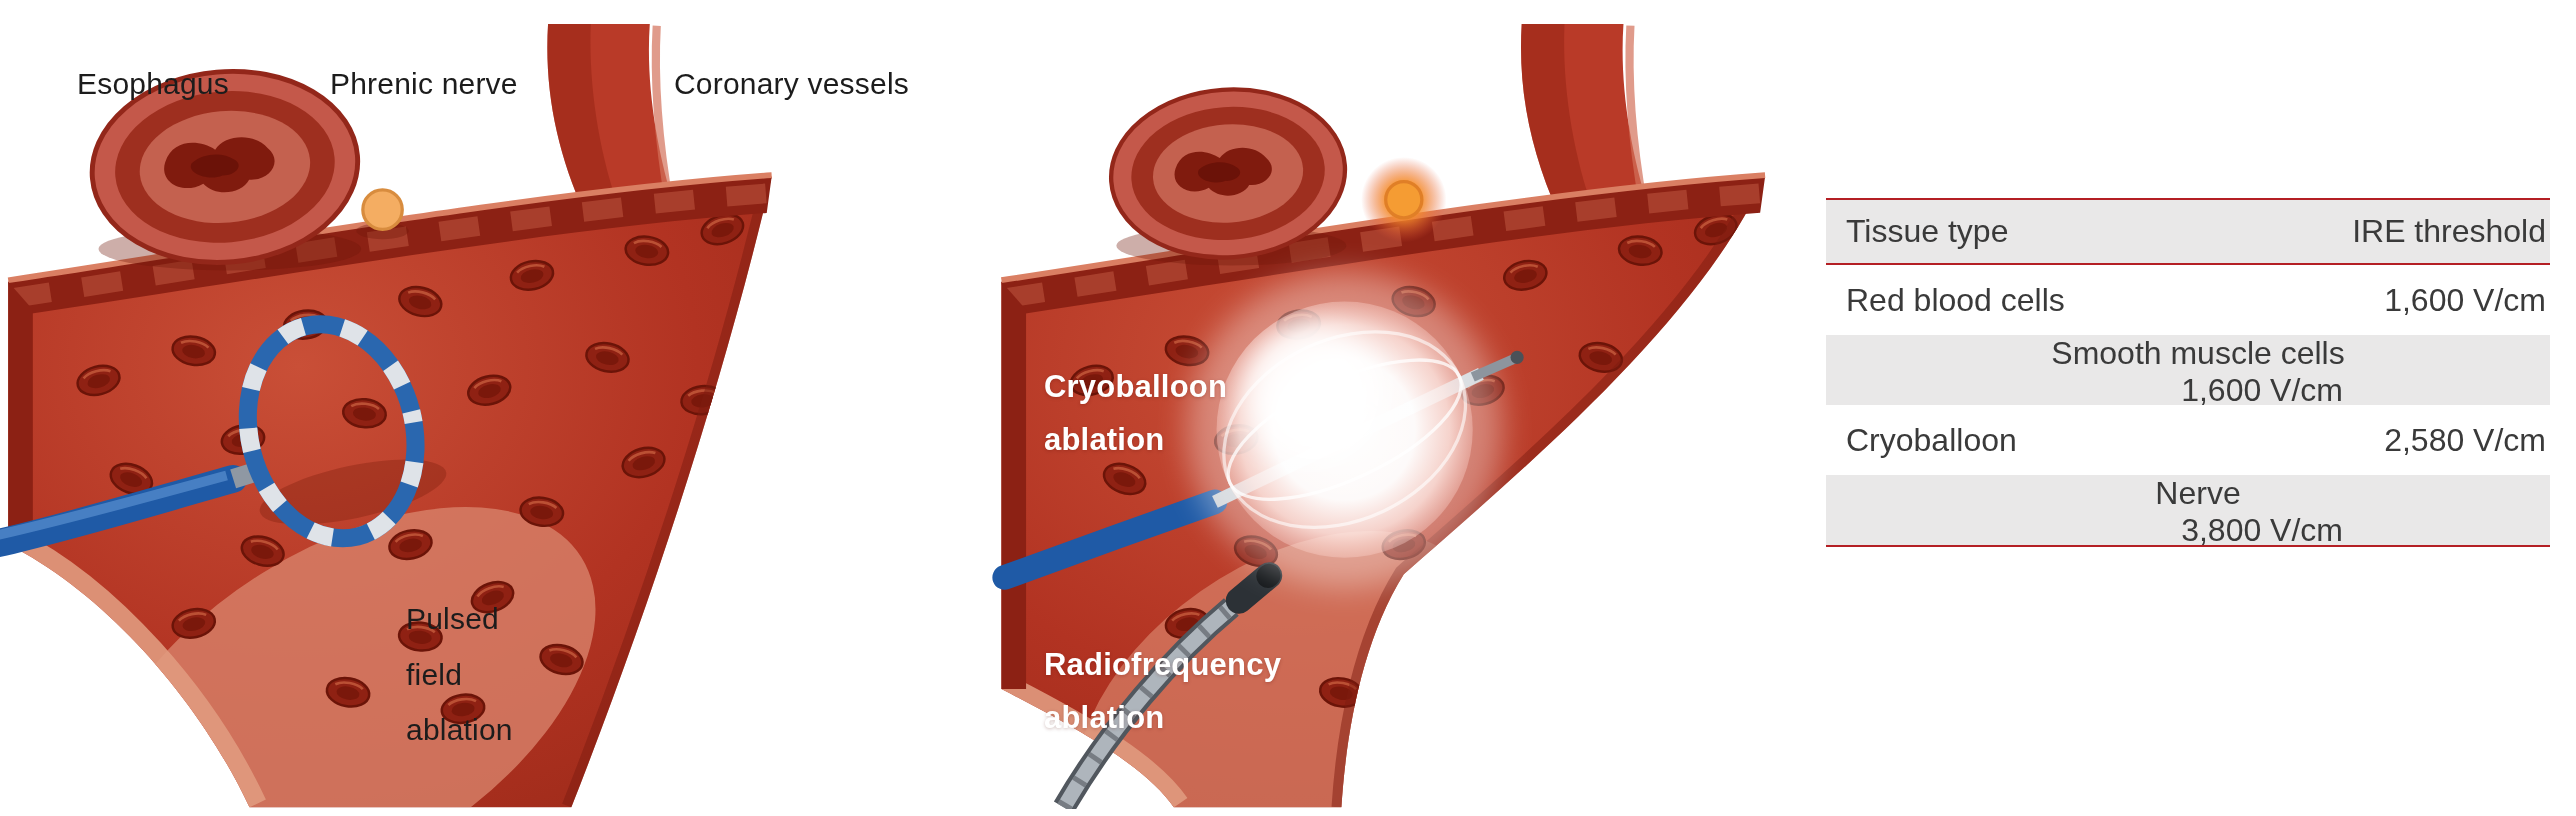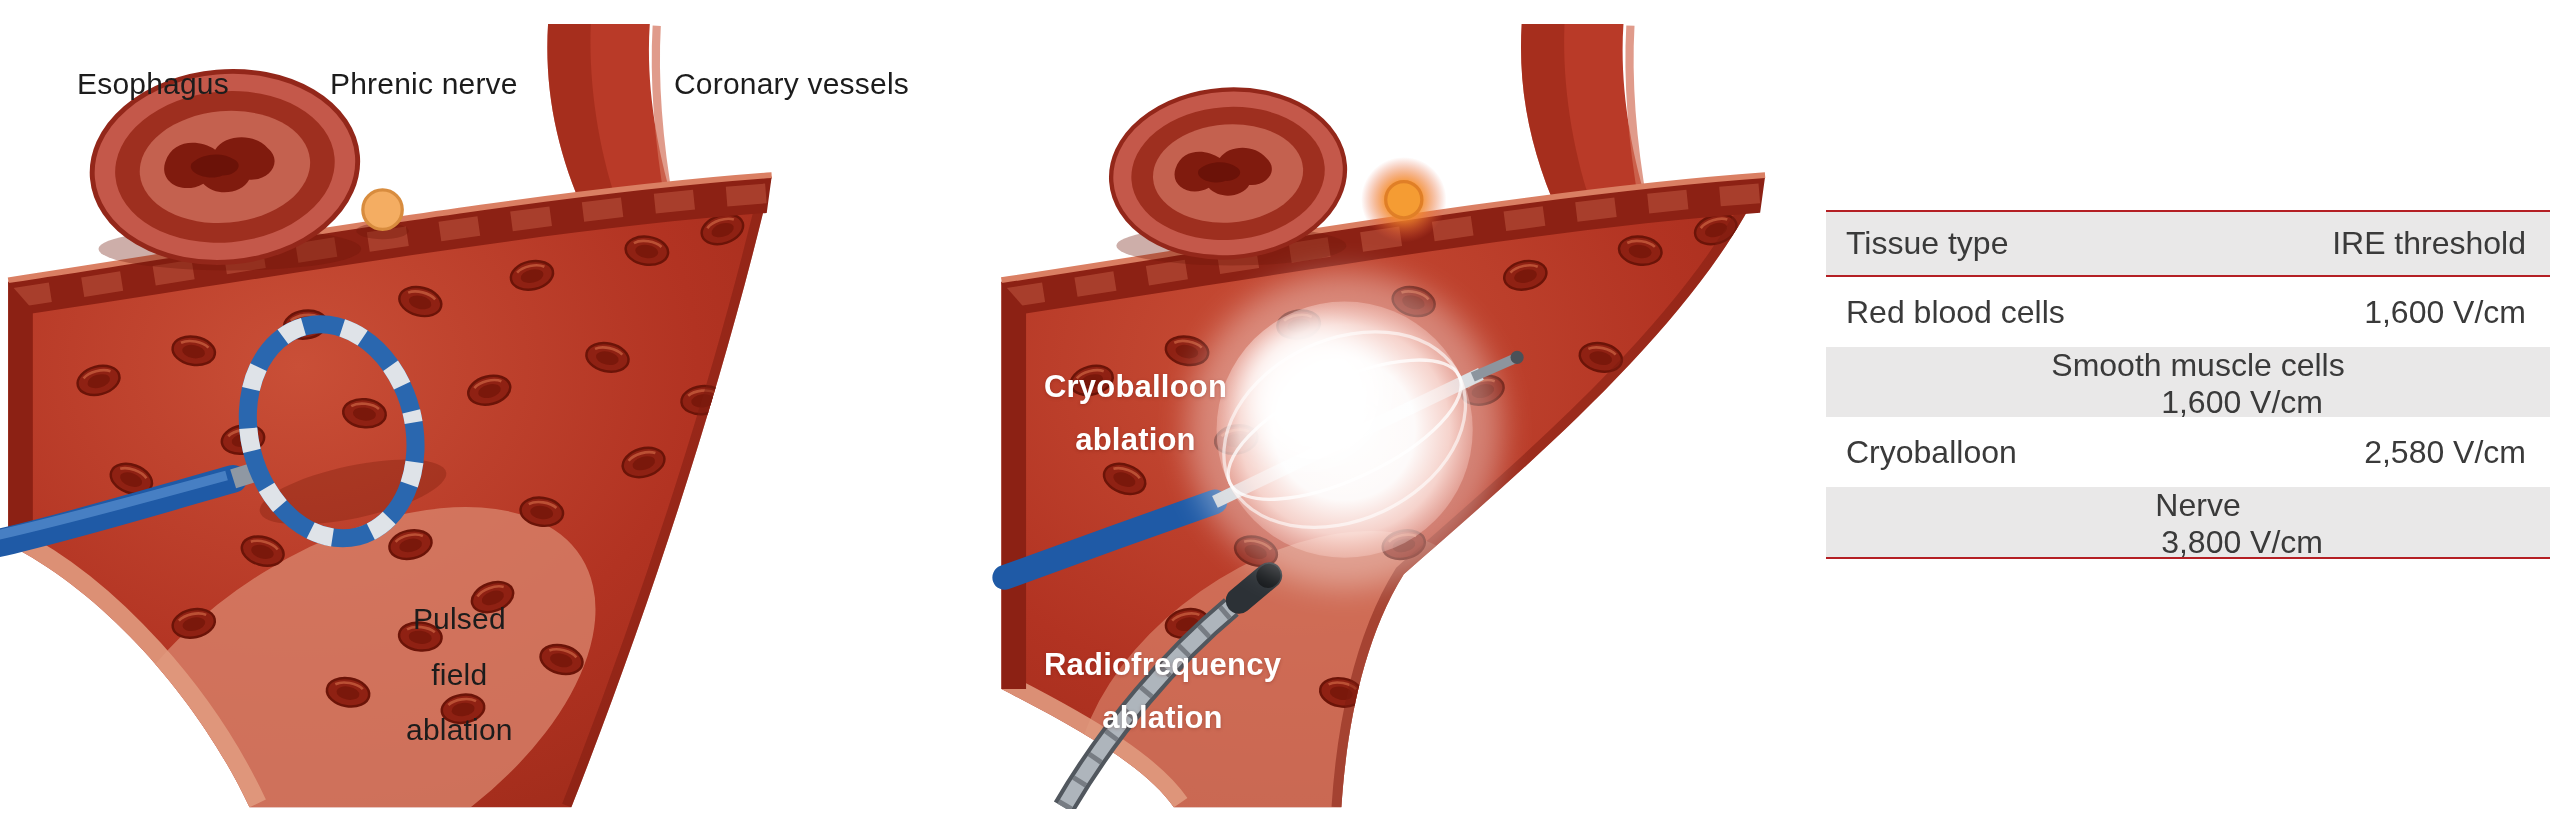--- a/index.html
+++ b/index.html
@@ -4,44 +4,42 @@
 <style>
   * { margin:0; padding:0; box-sizing:border-box; }
   html,body { background:#ffffff; font-family:"Liberation Sans", sans-serif; }
   .figure { position:relative; width:2576px; height:816px; background:#fff; overflow:hidden; }
   .panel-svg { position:absolute; }
   .label {
     position:absolute;
     color:var(--label-dark,#1c1c1c);
     font-size:30px;
     letter-spacing:0.2px;
-    text-align:center;
   }
   .label.multi { white-space:pre-line; line-height:1.85; }
   .label.white {
     color:#ffffff;
     font-weight:bold;
     font-size:31px;
     line-height:1.7;
     text-shadow:0 0.7px 3.7px rgba(80,10,5,.25);
     margin-top:48px;
   }
   .ire-table {
     position:absolute;
     left:1826px; top:198px; width:724px;
     font-size:32px; color:#3a3a3a;
     border-top:2.2px solid var(--table-rule,#b41f24);
     border-bottom:2.2px solid var(--table-rule,#b41f24);
-    margin-top:12px;
   }
   .t-row { display:flex; align-items:center; height:70px; }
   .t-row.head { height:65px; background:var(--row-shade,#e9e8e8); border-bottom:2.2px solid var(--table-rule,#b41f24); }
   .t-row:nth-child(3), .t-row:nth-child(5) { background:var(--row-shade,#e9e8e8);flex-direction:column; }
   .t-cell.tissue { flex:1; padding-left:20px; }
-  .t-cell.value { width:318px; text-align:right; padding-right:24px; }
+  .t-cell.value { width:318px; text-align:right; padding-right:4px; }
 </style>
 </head>
 <body>
 
 <div class="figure">
 
   <svg width="0" height="0" style="position:absolute" aria-hidden="true">
     <defs>
       <radialGradient id="lumenGrad" cx="38%" cy="30%" r="95%">
         <stop offset="0%" stop-color="#c94f37"></stop>

